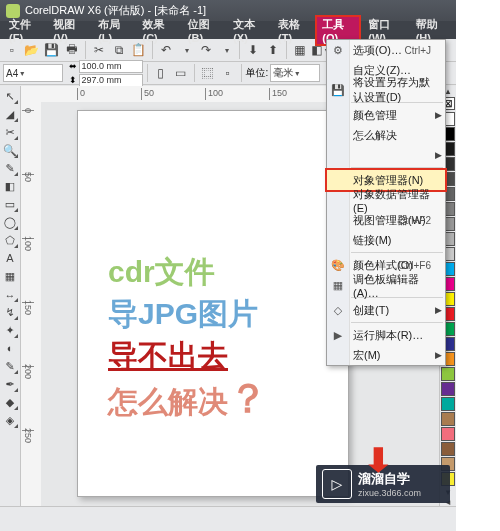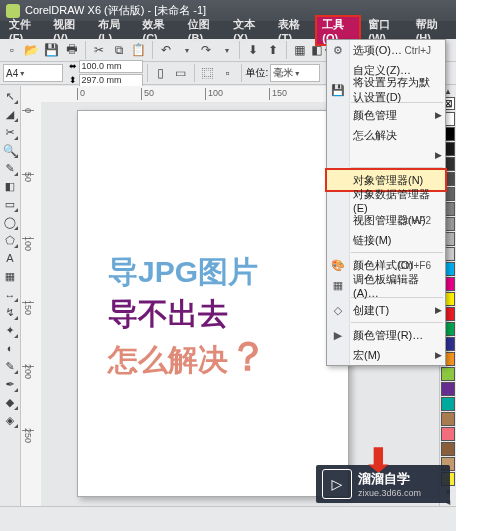--- a/index.html
+++ b/index.html
@@ -52,21 +52,21 @@
 .hruler { position:absolute; top:0; left:20px; right:0; height:16px; background:#f4f4f4; border-bottom:1px solid #c5c5c5;}
 .vruler { position:absolute; top:0; left:0; bottom:0; width:20px; background:#f4f4f4; border-right:1px solid #c5c5c5;}
 .canvas-zone { position:absolute; top:16px; left:20px; right:0; bottom:0; overflow:hidden; background:#e6e7e8;}
 .page {
   position:absolute; top:8px; left:36px; width:270px; height:385px;
   background:#fff; border:1px solid #aaa; box-shadow: 3px 3px 6px rgba(0,0,0,0.25);
 }
 .page-text { position:absolute; left:30px; top:140px; font-size:30px; font-weight:700; line-height:42px; font-family:"Microsoft YaHei",sans-serif;}
 .page-text .l1 { color:#9ccb72;}
 .page-text .l2 { color:#6aa8d6;}
-.page-text .l3 { color:#701a75;}
+.page-text .l3 { color:#b91c1c;text-decoration:underline;}
 .page-text .l4 { color:#e08a78;}
 .page-text .q  { color:#e08a78;}
 .hticks, .vticks { position:absolute; font-size:9px; color:#666; }
 .hticks { top:1px; left:0; right:0; height:15px; }
 .htick { position:absolute; top:1px; border-left:1px solid #888; height:12px; padding-left:2px;}
 .vticks { top:16px; left:0; width:20px; }
 .vtick { position:absolute; left:1px; border-top:1px solid #888; width:12px; height:1px;}
 .vtick span{ position:absolute; left:1px; top:-3px; writing-mode:vertical-rl; font-size:9px;}
 .palette {
   position:absolute; right:0; top:86px; bottom:24px; width:16px;
@@ -233,20 +233,21 @@
             <div class="htick" style="left: 36px;">0</div>
             <div class="htick" style="left: 100px;">50</div>
             <div class="htick" style="left: 164px;">100</div>
             <div class="htick" style="left: 228px;">150</div>
             <div class="htick" style="left: 292px;">200</div>
           </div>
       </div>
       <div class="canvas-zone">
         <div class="page">
           <div class="page-text">
+            <div class="l1">cdr文件</div>
             <div class="l2">导JPG图片</div>
             <div class="l3">
               <span>导不出去</span>
             </div>
             <div class="l4">
               <span>怎么解决</span><span class="q" style="font-size:40px;">？</span>
             </div>
           </div>
         </div>
       </div>
@@ -341,21 +342,21 @@
         </div>
         <div class="dm-sep"></div>
         <div class="dm-item">
           <span class="dm-icon">◇</span>
           <span>创建(T)</span>
           <span class="sub">▶</span>
         </div>
         <div class="dm-sep"></div>
         <div class="dm-item">
           <span class="dm-icon">▶</span>
-          <span>颜色管理(R)…</span>
+          <span>运行脚本(R)…</span>
         </div>
         <div class="dm-item">
           <span>宏(M)</span>
           <span class="sub">▶</span>
         </div>
       </div>
   </div>
 
   <div class="arrow-down">⬇</div>
 

